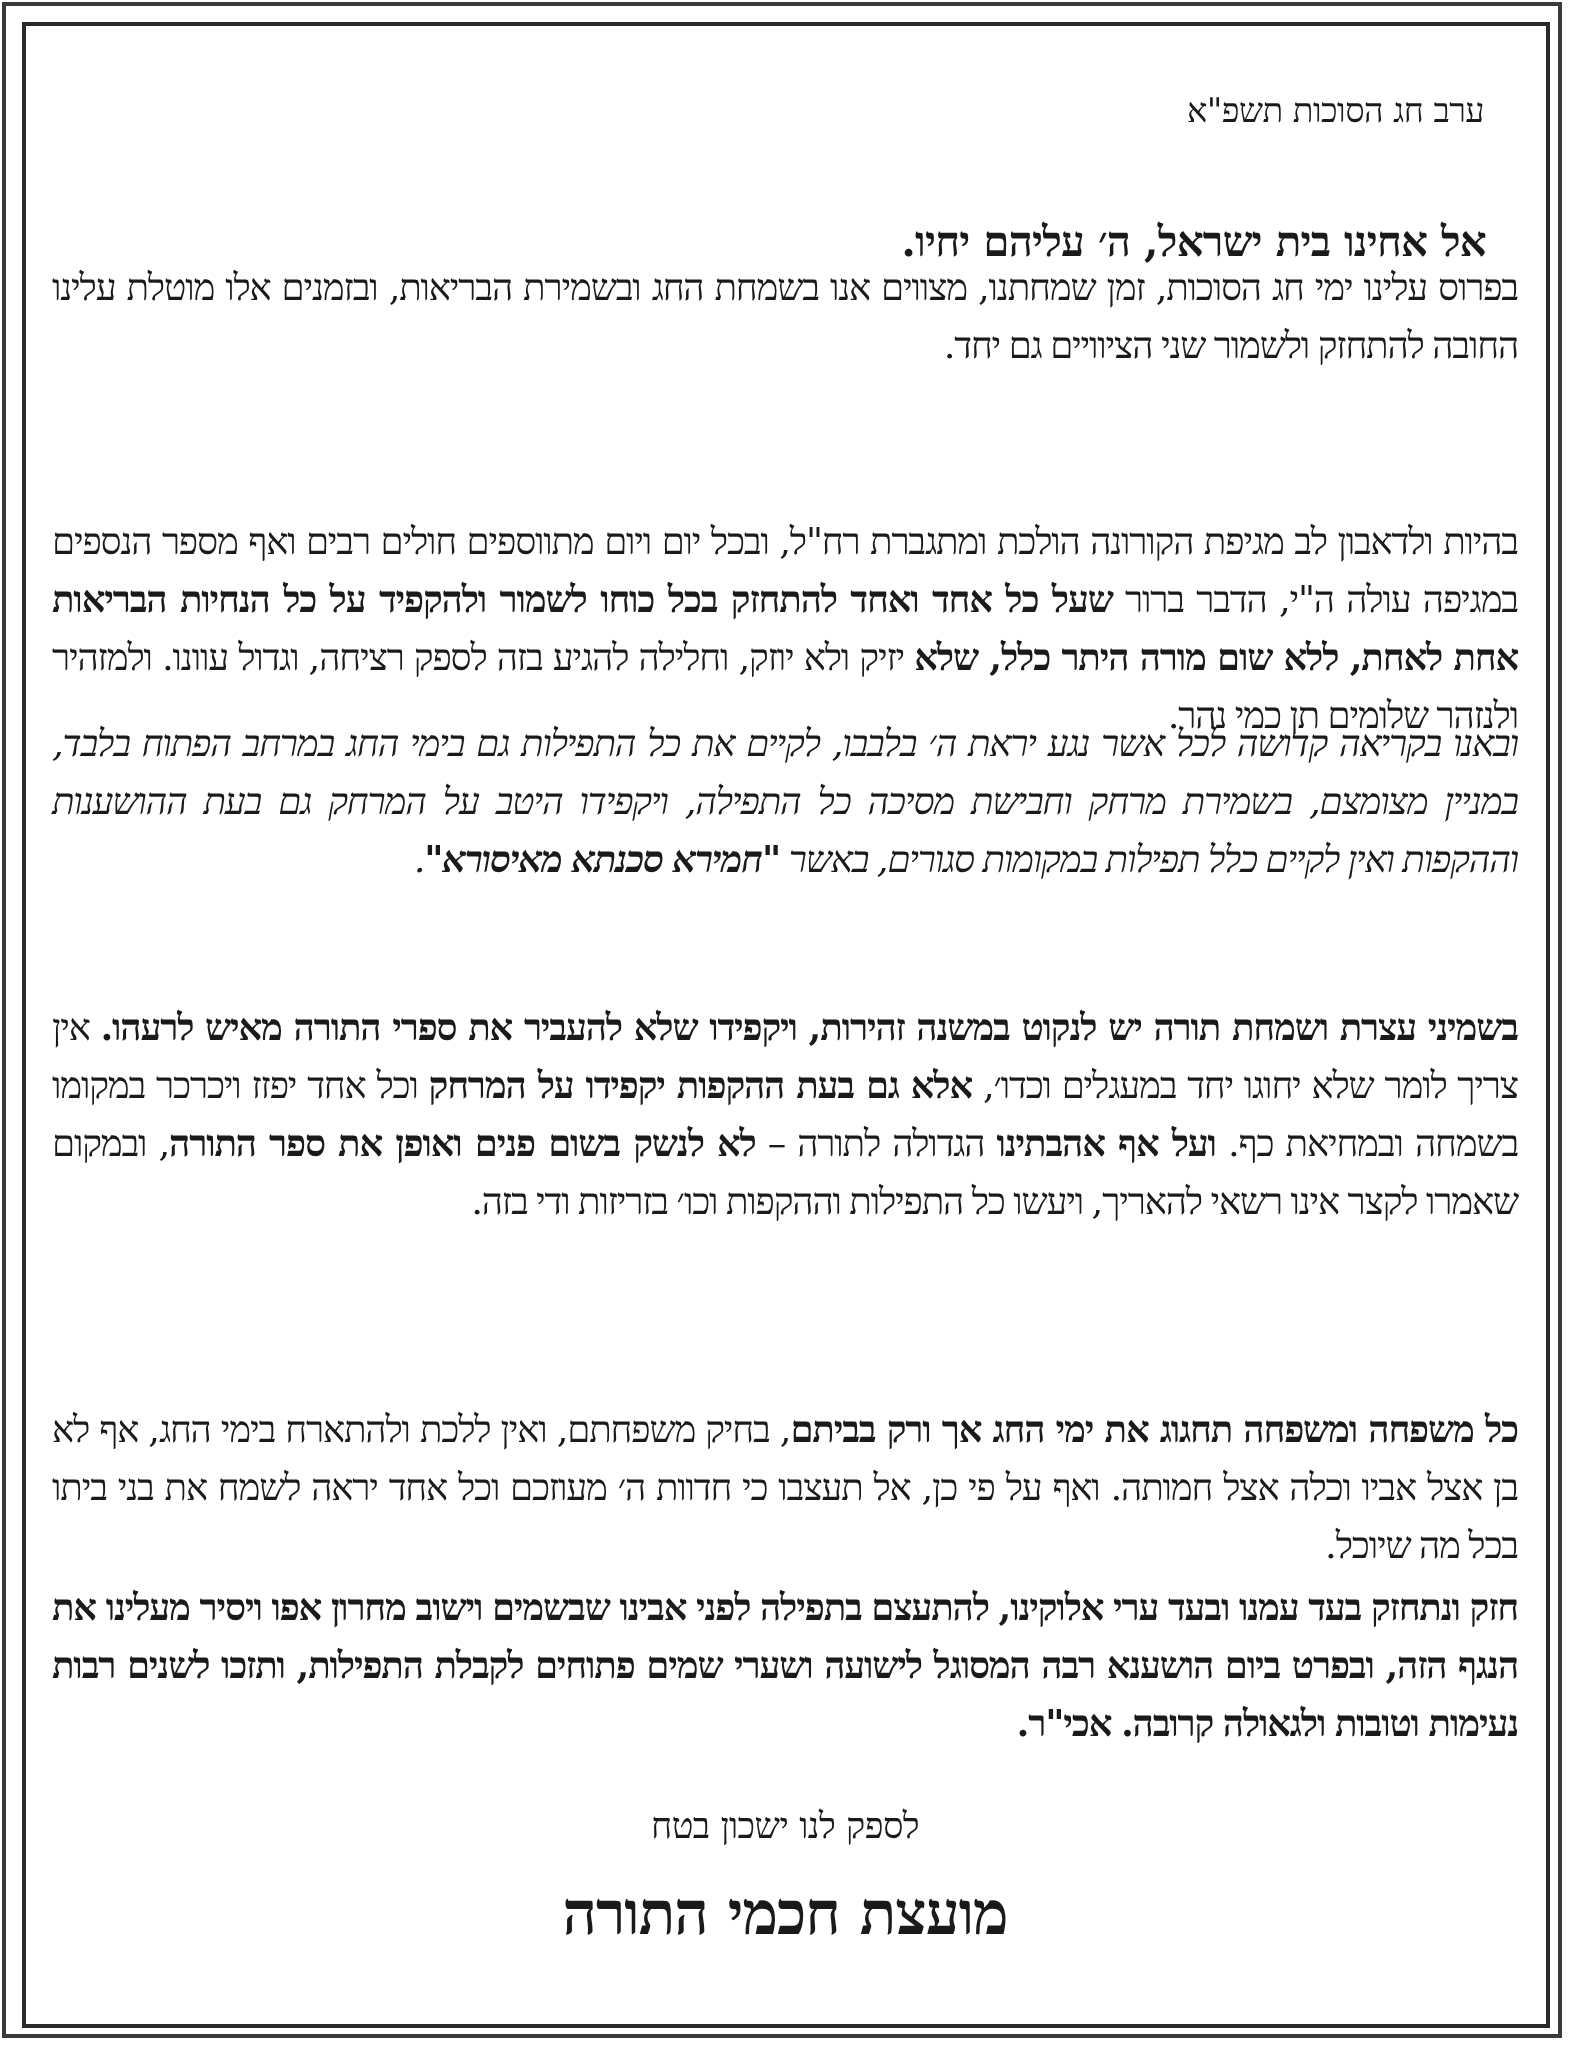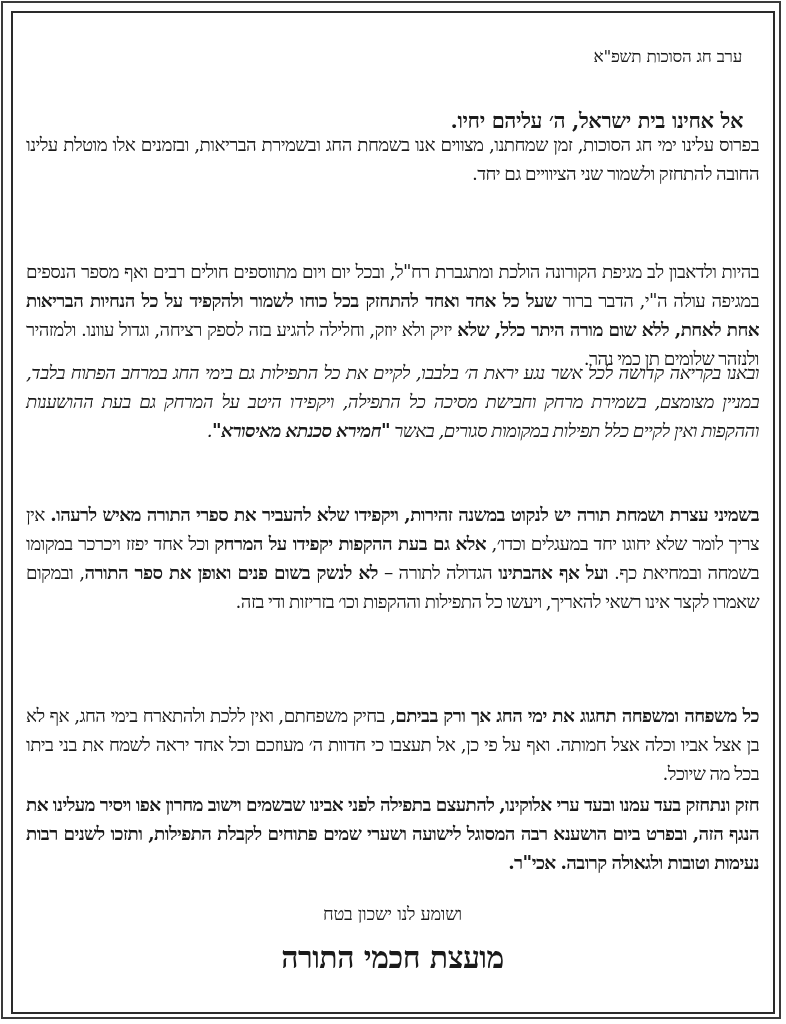--- a/index.html
+++ b/index.html
@@ -131,15 +131,15 @@
   </p>
 
   <p class="para p5">
     <b>כל משפחה ומשפחה תחגוג את ימי החג אך ורק בביתם</b><span>, בחיק משפחתם, ואין ללכת ולהתארח בימי החג, אף לא בן אצל אביו וכלה אצל חמותה. ואף על פי כן, אל תעצבו כי חדוות ה׳ מעוזכם וכל אחד יראה לשמח את בני ביתו בכל מה שיוכל.</span>
   </p>
 
   <p class="para p6">
     <b>חזק ונתחזק בעד עמנו ובעד ערי אלוקינו, להתעצם בתפילה לפני אבינו שבשמים וישוב מחרון אפו ויסיר מעלינו את הנגף הזה, ובפרט ביום הושענא רבה המסוגל לישועה ושערי שמים פתוחים לקבלת התפילות, ותזכו לשנים רבות נעימות וטובות ולגאולה קרובה. אכי"ר.</b>
   </p>
 
-  <p class="closing">ושומע לנו ישכון בטח</p>
+  <p class="closing">לספק לנו ישכון בטח</p>
   <p class="signature">מועצת חכמי התורה</p>
 </div>
 
 </body></html>

